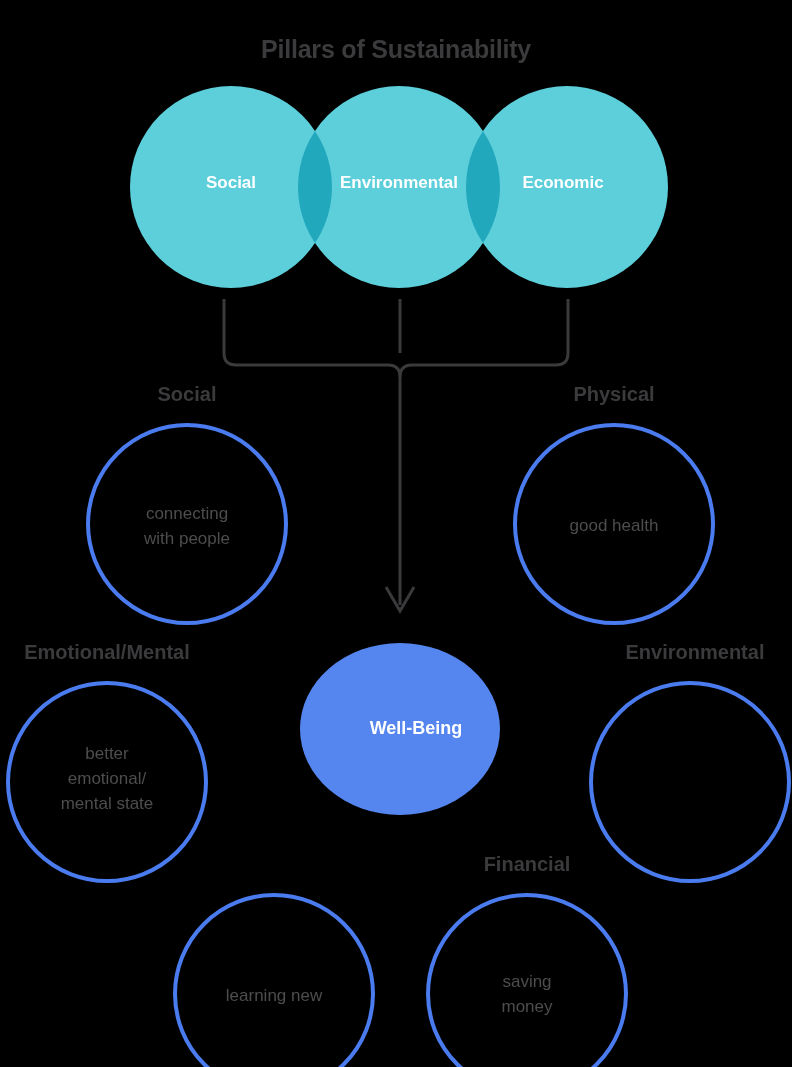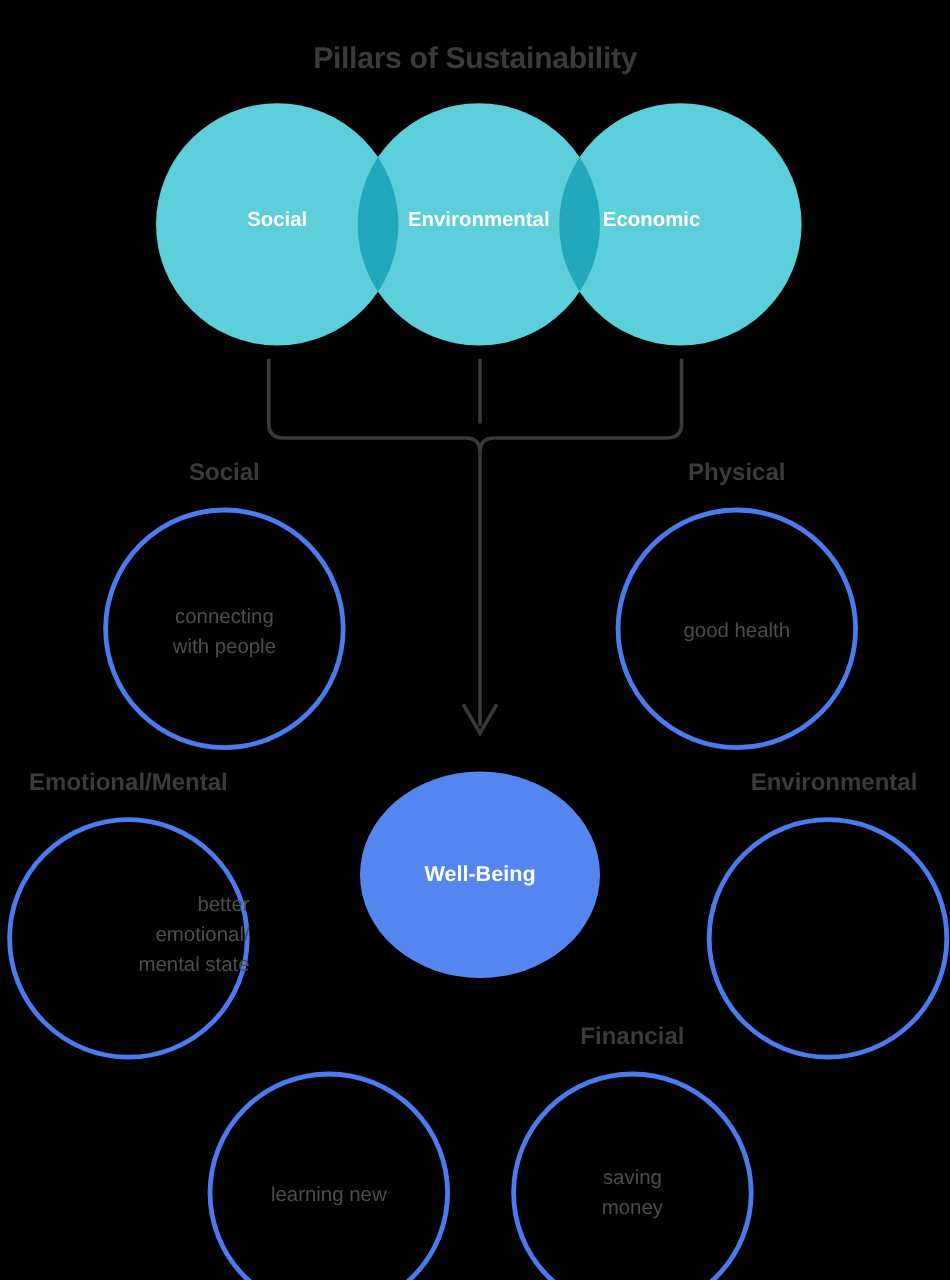--- a/index.html
+++ b/index.html
@@ -113,20 +113,21 @@
   }
   #wellbeing-label {
     position: absolute;
     left: 300px;
     top: 687px;
     width: 200px;
     text-align: center;
     font-size: 18px;
     font-weight: bold;
     color: #ffffff;
+    padding-left: 16px;
   }
 
   
   #connector-svg {
     position: absolute;
     left: 0;
     top: 0;
     width: 792px;
     height: 1067px;
     pointer-events: none;
@@ -140,21 +141,21 @@
   <div id="page-title">Pillars of Sustainability</div>
 
   <div id="pillars-group">
     <div id="pillars-blend">
       <div class="pillar-circle" style="left:130px; top:55px;"></div>
       <div class="pillar-circle" style="left:298px; top:55px;"></div>
       <div class="pillar-circle" style="left:466px; top:55px;"></div>
     </div>
     <div class="pillar-label" style="left:130px; width:202px;">Social</div>
     <div class="pillar-label" style="left:298px; width:202px;">Environmental</div>
-    <div class="pillar-label" style="left:442px; width:202px;text-align:center;">Economic</div>
+    <div class="pillar-label" style="left:462px; width:202px;text-align:center;">Economic</div>
   </div>
 
   <svg id="connector-svg" viewBox="0 0 792 1067" xmlns="http://www.w3.org/2000/svg">
     <path d="M 224 268 L 224 322 Q 224 334 236 334 L 388 334" fill="none" stroke="#3a3a3c" stroke-width="3" stroke-linecap="butt"></path>
     <path d="M 568 268 L 568 322 Q 568 334 556 334 L 412 334" fill="none" stroke="#3a3a3c" stroke-width="3" stroke-linecap="butt"></path>
     <path d="M 400 268 L 400 322" fill="none" stroke="#3a3a3c" stroke-width="3" stroke-linecap="butt"></path>
     <path d="M 388 334 Q 400 334 400 346 L 400 574" fill="none" stroke="#3a3a3c" stroke-width="3" stroke-linecap="butt"></path>
     <path d="M 412 334 Q 400 334 400 346" fill="none" stroke="#3a3a3c" stroke-width="3" stroke-linecap="butt"></path>
     <path d="M 386 556 L 400 580 L 414 556" fill="none" stroke="#3a3a3c" stroke-width="3" stroke-linecap="butt" stroke-linejoin="miter"></path>
   </svg>
@@ -163,21 +164,21 @@
   <div class="ring-circle" style="left:86px; top:392px; width:202px; height:202px;"></div>
   <div class="ring-text" style="left:86px; top:470px; width:202px;">connecting
 with people</div>
 
   <div class="ring-heading" style="left:513px; top:352px; width:202px;">Physical</div>
   <div class="ring-circle" style="left:513px; top:392px; width:202px; height:202px;"></div>
   <div class="ring-text" style="left:513px; top:482px; width:202px;">good health</div>
 
   <div class="ring-heading" style="left:-4px; top:610px; width:222px;">Emotional/Mental</div>
   <div class="ring-circle" style="left:6px; top:650px; width:202px; height:202px;"></div>
-  <div class="ring-text" style="left:6px; top:710px; width:202px;text-align:right;">better
+  <div class="ring-text" style="left:6px; top:710px; width:202px;">better
 emotional/
 mental state</div>
 
   <div class="ring-heading" style="left:584px; top:610px; width:222px;">Environmental</div>
   <div class="ring-circle" style="left:589px; top:650px; width:202px; height:202px;"></div>
 
   <div class="ring-circle" style="left:173px; top:862px; width:202px; height:202px;"></div>
   <div class="ring-text" style="left:173px; top:952px; width:202px;">learning new</div>
 
   <div class="ring-heading" style="left:426px; top:822px; width:202px;">Financial</div>

